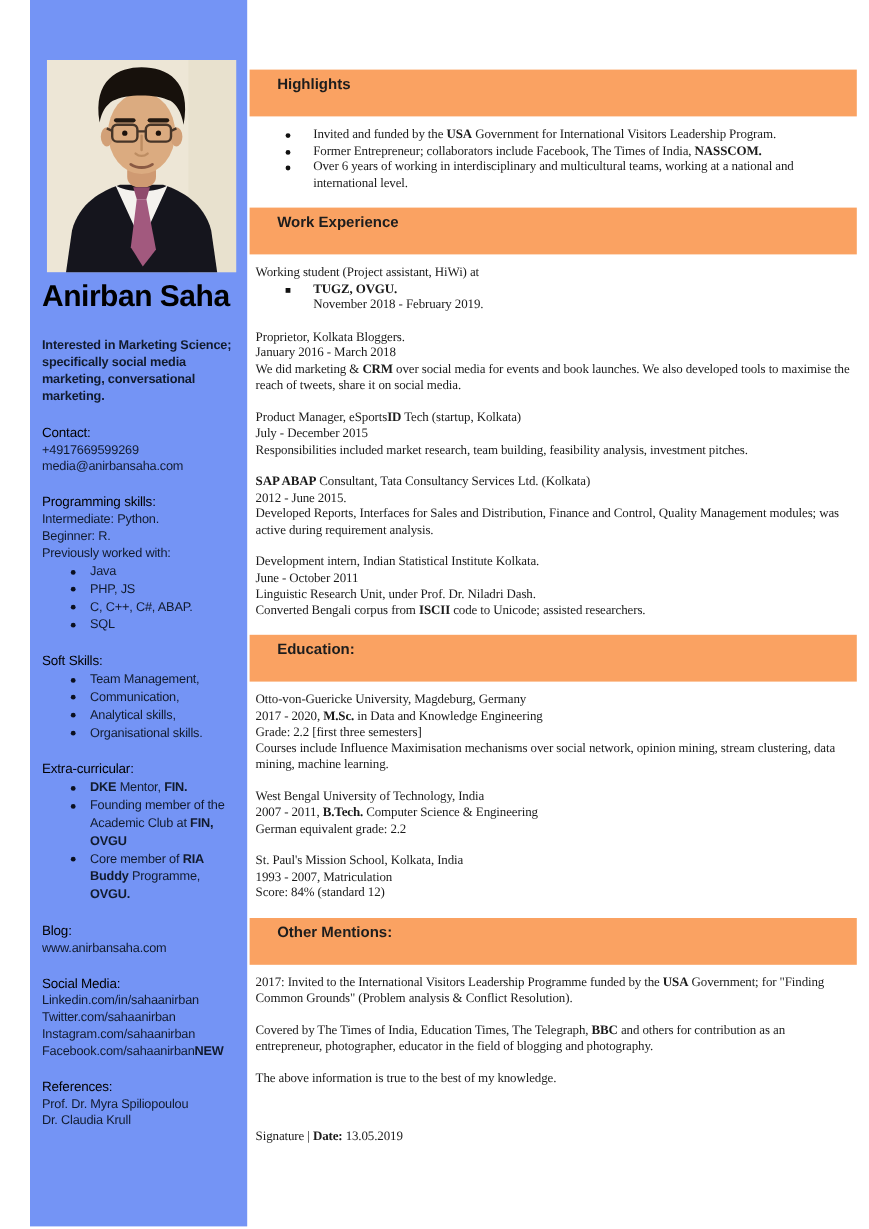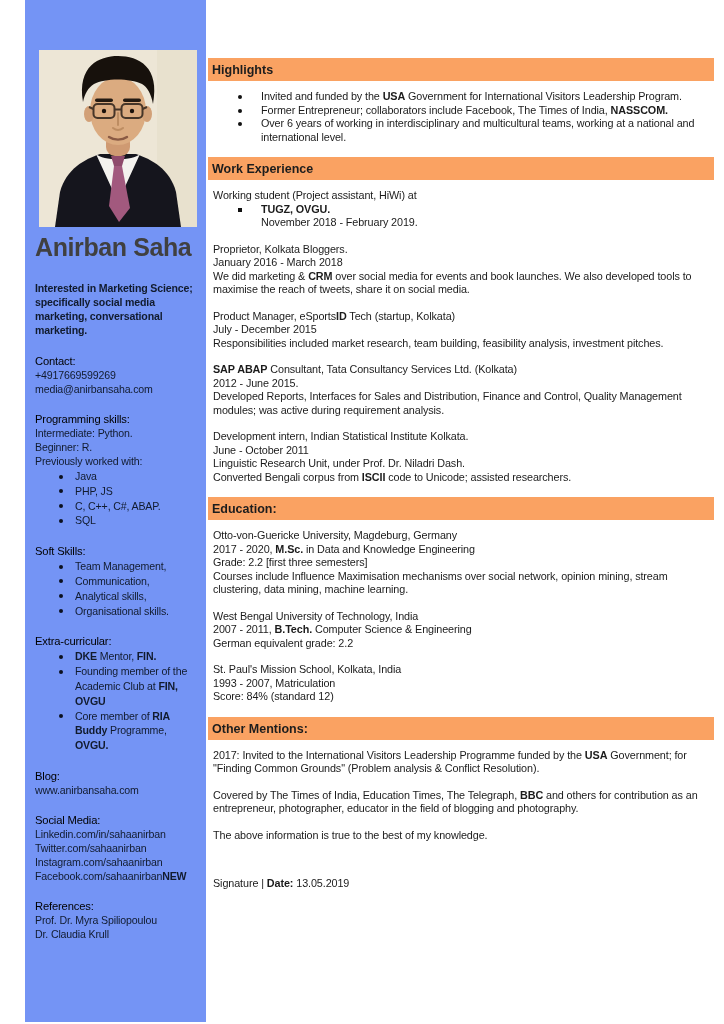--- a/index.html
+++ b/index.html
@@ -12,44 +12,44 @@
   
   .sidebar{
     position:absolute;left:25px;top:0;width:181px;height:1022px;
     background:var(--blue,#7494F5);color:var(--sidetext,#111B2E);
     font-size:10.6px;line-height:14px;letter-spacing:-0.15px;
   }
   .photo{position:absolute;left:14px;top:50px;width:158px;height:177px;}
   .photo svg{display:block;width:100%;height:100%;}
   .side-content{padding:233px 4px 0 10px;}
   .name{
-    font-size:25px;font-weight:700;color:#404040;margin:0 0 20px 0;
+    font-size:25px;font-weight:700;color:#000000;margin:0 0 20px 0;
     letter-spacing:-0.4px;line-height:28px;
   }
   .tagline{margin:0 0 17px 0;font-weight:bold;}
   .side-sec{margin:0 0 16px 0;}
   .side-h{font-size:11.2px;font-weight:400;color:#000;margin:0;line-height:14px;}
   .side-line{min-height:14px;}
   .side-bullets{list-style:none;margin:1px 0 0 0;padding:0;}
   .side-bullets li{position:relative;padding-left:40px;line-height:14.8px;}
   .side-bullets li::before{
     content:'';position:absolute;left:24px;top:5.5px;width:4px;height:4px;
     border-radius:50%;background:#0b1020;
   }
   
   .main{
     position:absolute;left:208px;top:0;right:10px;padding-top:46px;
     color:var(--maintext,#1B1B1B);
   }
   .bar{
-    background:var(--orange,#FAA262);height:23px;line-height:24px;
-    font-weight:700;font-size:12.5px;color:#1d1d1d;padding-left:4px;
+    background:var(--orange,#FAA262);height:39px;line-height:24px;
+    font-weight:700;font-size:12.5px;color:#1d1d1d;padding-left:23px;
     margin-top:12px;
   }
-  .content{padding:9px 2px 0 5px;font-size:10.8px;line-height:13.5px;letter-spacing:-0.1px;}
+  .content{padding:9px 2px 0 5px;font-size:10.8px;line-height:13.5px;letter-spacing:-0.1px;font-family:Liberation Serif, serif;}
   .para{margin:0 0 13px 0;}
   .para.tight{margin:0;}
   .pline{min-height:13.5px;}
   .blist{list-style:none;margin:0 0 13px 0;padding:0;}
   .blist li{position:relative;padding-left:48px;}
   .blist li::before{content:'';position:absolute;left:25px;top:5px;width:4px;height:4px;background:#111;}
   .blist.disc li::before{border-radius:50%;}
   .blist.square li::before{border-radius:0;}
 </style>
 </head>

